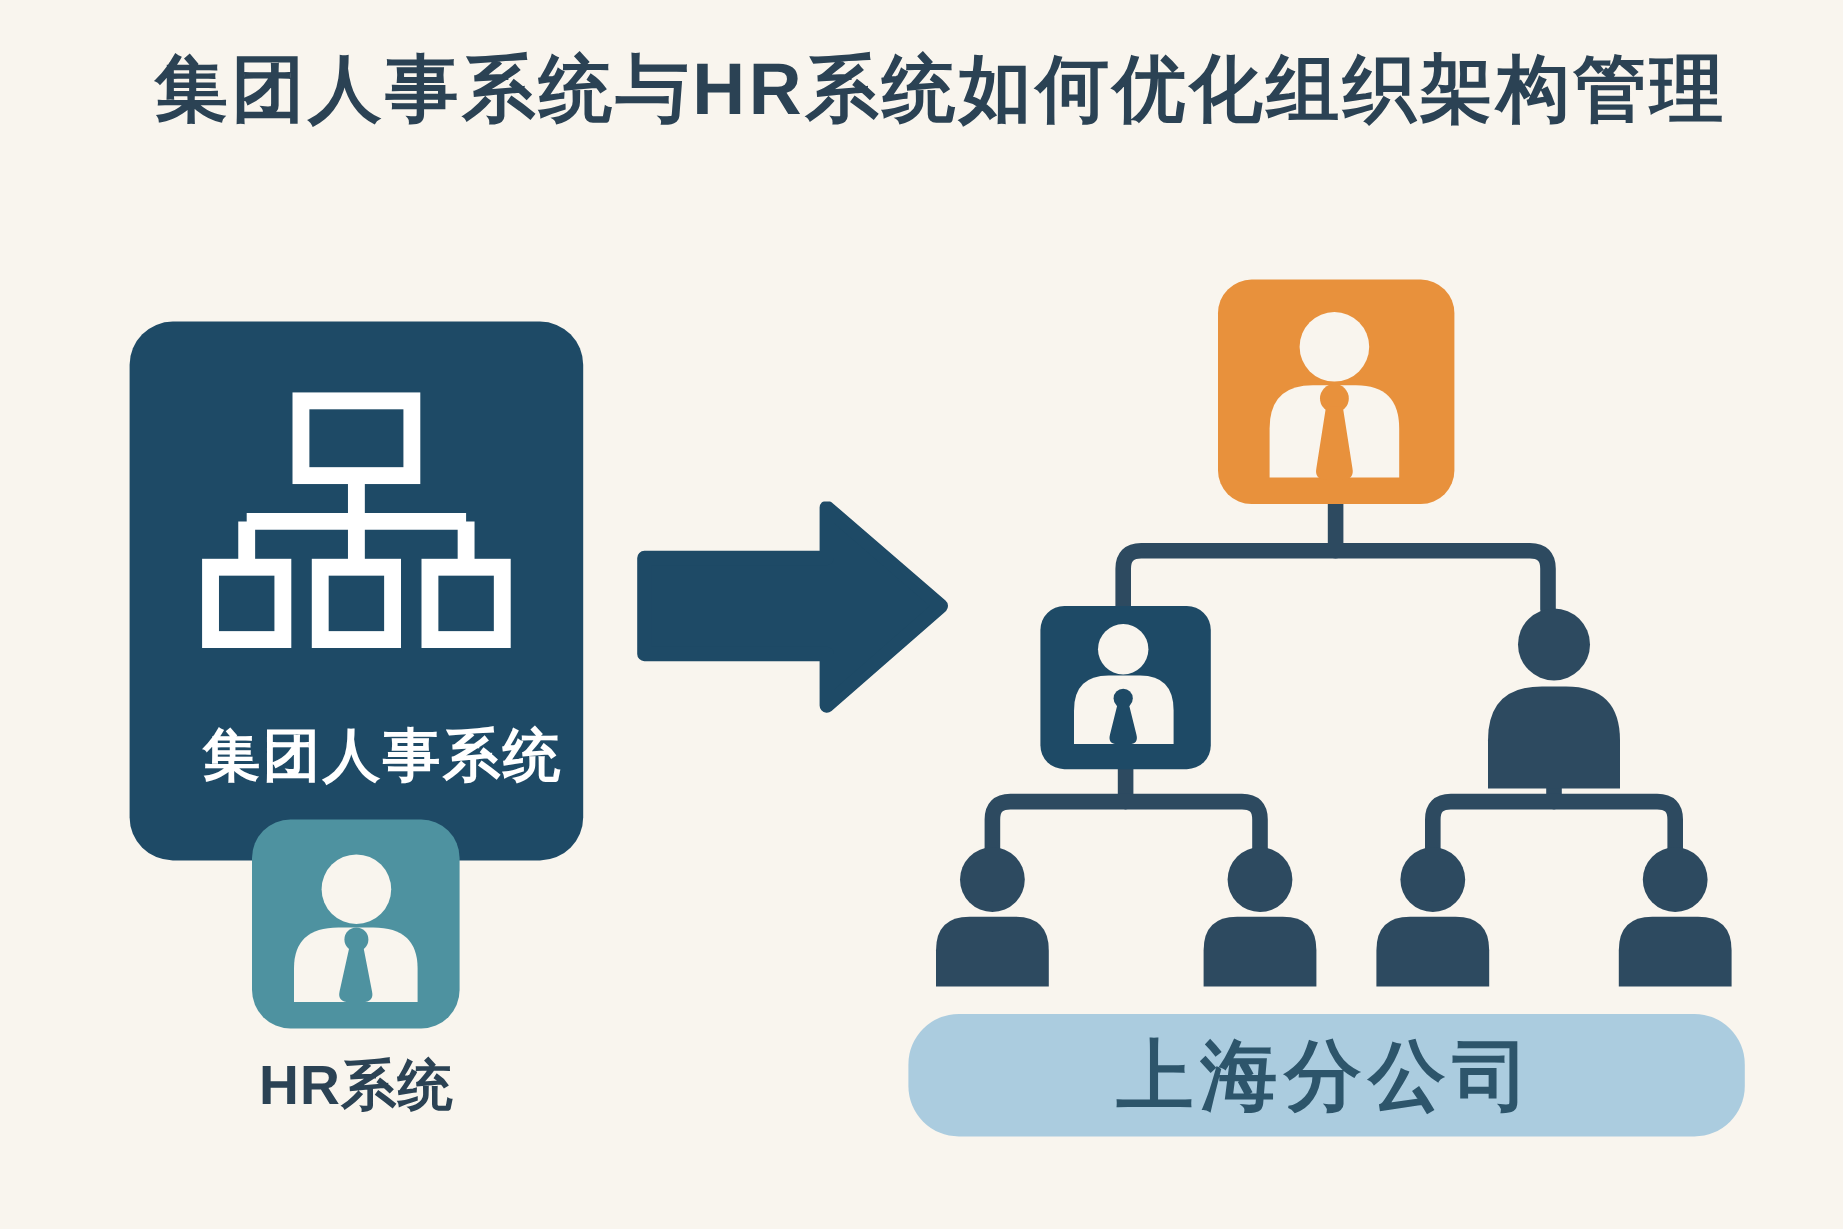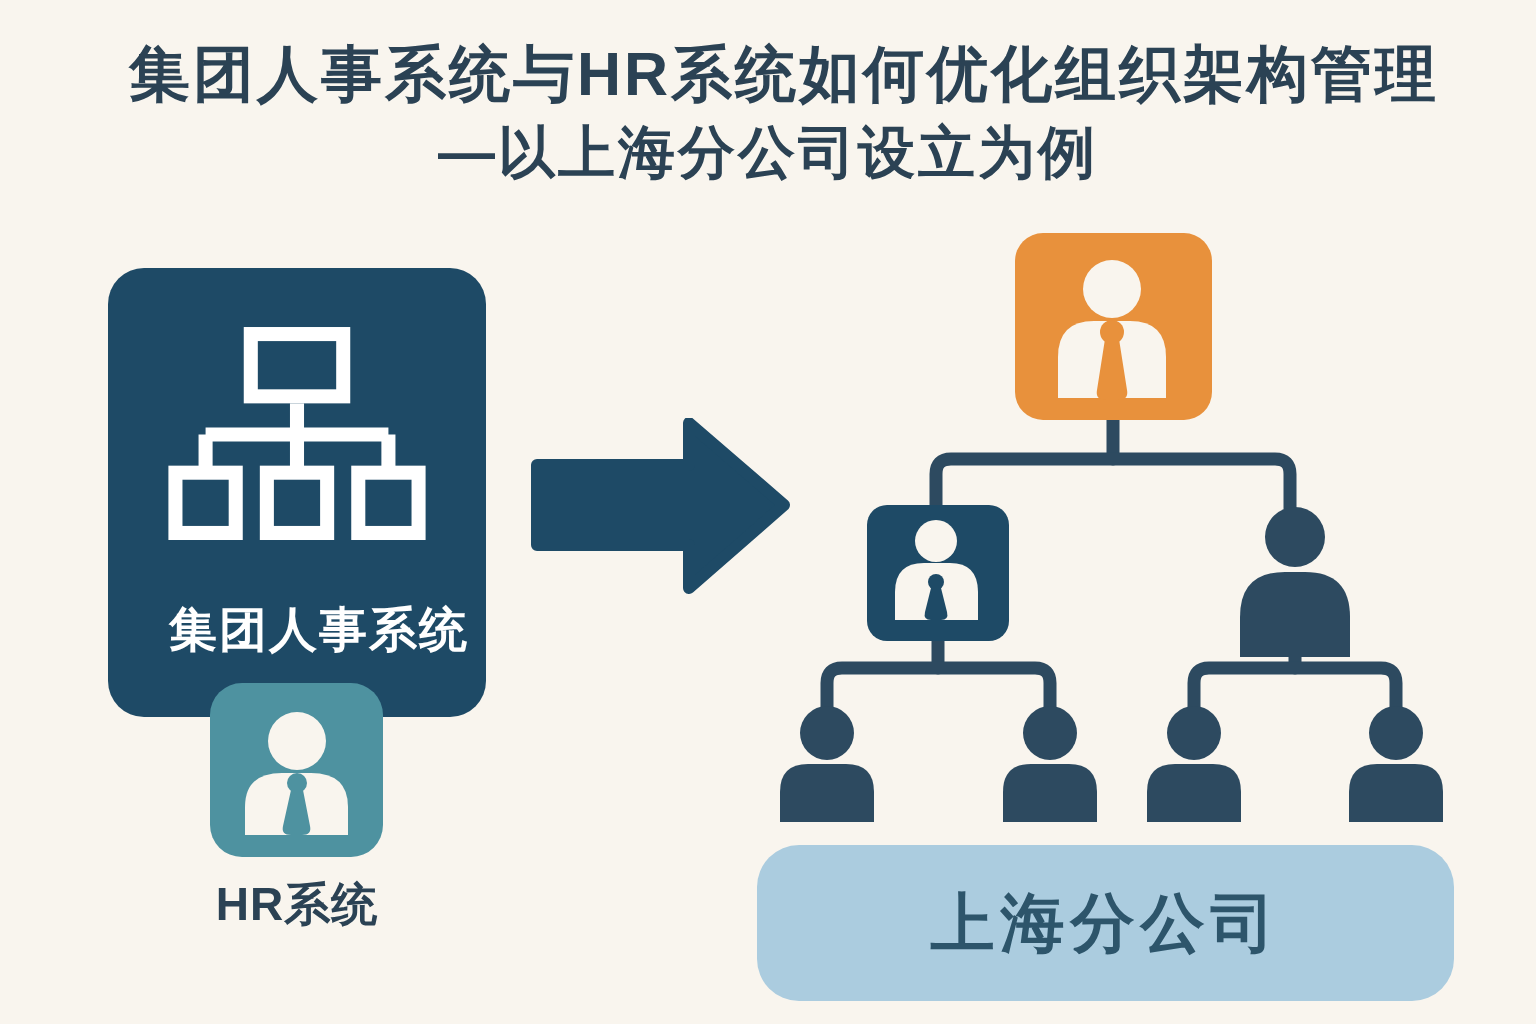--- a/index.html
+++ b/index.html
@@ -33,32 +33,31 @@
   .arrow-shape{fill:var(--navy);stroke:var(--navy);stroke-width:12;stroke-linejoin:round;}
 
   .tree-svg{position:absolute;left:760px;top:228px;}
   .connector{fill:none;stroke:var(--connector);stroke-width:13;stroke-linecap:round;}
   .fill-orange{fill:var(--orange);}
   .fill-navy{fill:var(--navy);}
   .fill-silhouette{fill:var(--connector);}
   .fill-white{fill:var(--icon-white);}
   .fill-teal{fill:var(--teal);}
 
-  .branch-pill{position:absolute;left:757px;top:845px;width:697px;height:156px;background:var(--light-blue);border-radius:42px;
+  .branch-pill{position:absolute;left:757px;top:845px;width:697px;height:102px;background:var(--light-blue);border-radius:42px;
     display:flex;align-items:center;justify-content:center;}
   .branch-pill span{color:var(--pill-text);font-size:64px;font-weight:bold;letter-spacing:6px;}
 </style>
 </head>
 <body>
 
 <div class="canvas">
 
   <div class="title">
     <div class="line1">集团人事系统与HR系统如何优化组织架构管理</div>
-    <div class="line2">—以上海分公司设立为例</div>
   </div>
 
   <div class="group-box">
     <svg width="260" height="218" viewBox="0 0 256 217">
       <g fill="none" stroke="#ffffff" stroke-width="14">
         <rect x="82" y="12" width="92" height="62"></rect>
         <path d="M128 81 V112"></path>
         <path d="M37 112 H219"></path>
         <path d="M37 112 V146 M128 112 V146 M219 112 V146"></path>
         <rect x="7" y="150" width="60" height="60"></rect>

